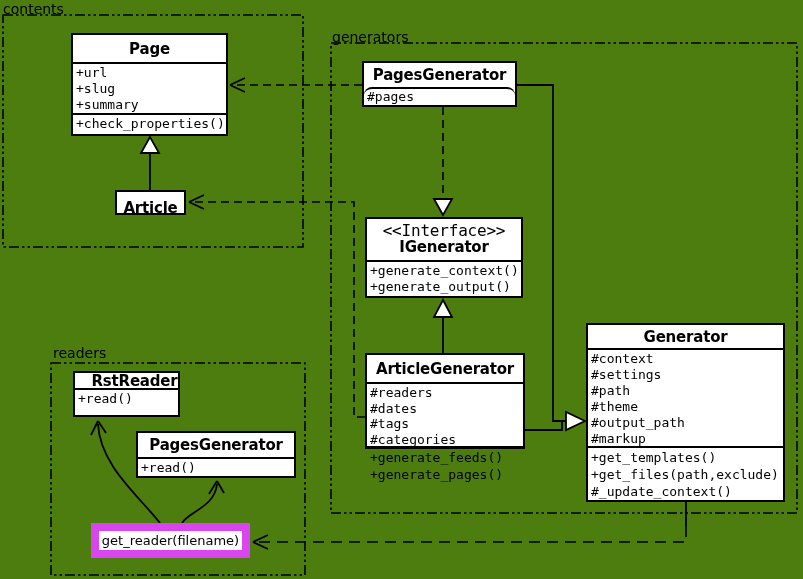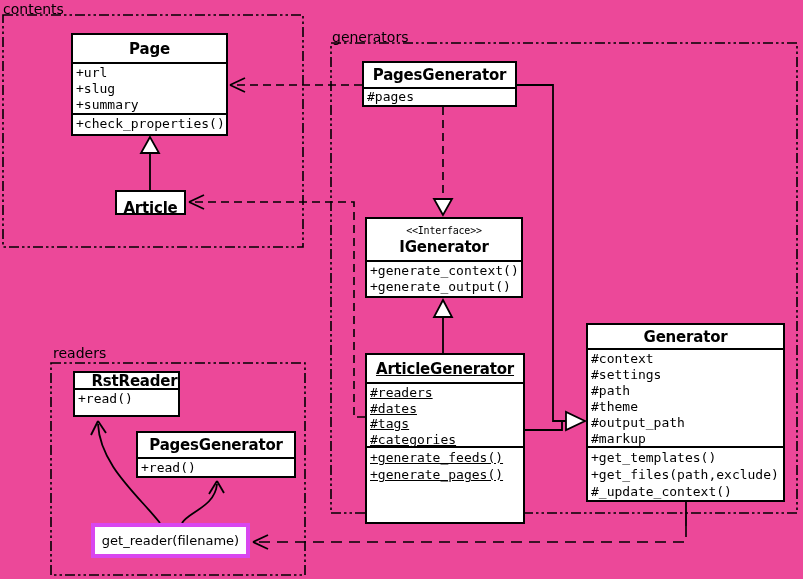--- a/index.html
+++ b/index.html
@@ -1,29 +1,29 @@
 <!DOCTYPE html>
 <html><head>
 <meta charset="utf-8">
 <style>
   html,body{margin:0;padding:0;background:#ffffff;}
-  #stage{position:relative;width:803px;height:579px;background:#ec4899;overflow:hidden;
+  #stage{position:relative;width:803px;height:579px;background:#4d7c0f;overflow:hidden;
          font-family:"DejaVu Sans",sans-serif;color:#000;}
   #wires{position:absolute;left:0;top:0;z-index:1;}
   .pkg-label{position:absolute;z-index:2;font:14px "DejaVu Sans",sans-serif;color:#000;white-space:nowrap;}
   .uml-class{position:absolute;z-index:3;background:#fff;border:2px solid #000;box-sizing:border-box;
              font-family:"DejaVu Sans Mono","Liberation Mono",monospace;}
   .uml-title{display:flex;flex-direction:column;align-items:center;justify-content:center;
              font-family:"DejaVu Sans",sans-serif;font-weight:bold;font-size:15px;
              letter-spacing:-0.2px;white-space:nowrap;overflow:hidden;box-sizing:border-box;}
   .uml-stereo{font-family:"DejaVu Sans Mono","Liberation Mono",monospace;font-weight:normal;
-              font-size:10px;line-height:14px;}
+              font-size:16px;line-height:14px;}
   .uml-sect{border-top:2px solid #000;box-sizing:border-box;padding:1px 2px 0 3px;overflow:hidden;}
   .uml-line{font-size:13px;line-height:16px;white-space:nowrap;}
-  .fn-box{position:absolute;z-index:3;background:#fff;border:4px solid #d946ef;box-sizing:border-box;
+  .fn-box{position:absolute;z-index:3;background:#fff;border:8px solid #d946ef;box-sizing:border-box;
           display:flex;align-items:center;justify-content:center;font-size:13px;white-space:nowrap;}
 </style>
 </head>
 <body>
 
 <div id="stage">
 
   <svg id="wires" width="803" height="579" viewBox="0 0 803 579">
 
     <rect x="3" y="15" width="300" height="232" fill="none" stroke="#000" stroke-width="1.6" stroke-dasharray="10 3 2.5 3 2.5 3"></rect>
@@ -98,37 +98,37 @@
       <div class="uml-line">+check_properties()</div>
     </div>
   </div>
 
   <div class="uml-class" style="left:115px;top:190px;width:71px;height:25px;">
     <div class="uml-title" style="height:32px;text-align:right;">Article</div>
   </div>
 
   <div class="uml-class" style="left:362px;top:61px;width:155px;height:46px;">
     <div class="uml-title" style="height:24px;">PagesGenerator</div>
-    <div class="uml-sect" style="height:18px;">
+    <div class="uml-sect" style="height:18px;border-radius:8px;">
       <div class="uml-line" style="line-height:14px;">#pages</div>
     </div>
   </div>
 
   <div class="uml-class" style="left:365px;top:217px;width:158px;height:81px;">
     <div class="uml-title" style="height:41px;">
       <div class="uml-stereo">&lt;&lt;Interface&gt;&gt;</div>
       <div>IGenerator</div>
     </div>
     <div class="uml-sect" style="height:36px;">
       <div class="uml-line">+generate_context()</div>
       <div class="uml-line">+generate_output()</div>
     </div>
   </div>
 
-  <div class="uml-class" style="left:365px;top:353px;width:160px;height:171px;text-decoration:underline;">
+  <div class="uml-class" style="left:365px;top:353px;width:160px;height:96px;">
     <div class="uml-title" style="height:27px;">ArticleGenerator</div>
     <div class="uml-sect" style="height:64px;">
       <div class="uml-line" style="line-height:15.5px;">#readers</div>
       <div class="uml-line" style="line-height:15.5px;">#dates</div>
       <div class="uml-line" style="line-height:15.5px;">#tags</div>
       <div class="uml-line" style="line-height:15.5px;">#categories</div>
     </div>
     <div class="uml-sect" style="height:39px;">
       <div class="uml-line" style="line-height:17px;">+generate_feeds()</div>
       <div class="uml-line" style="line-height:17px;">+generate_pages()</div>

